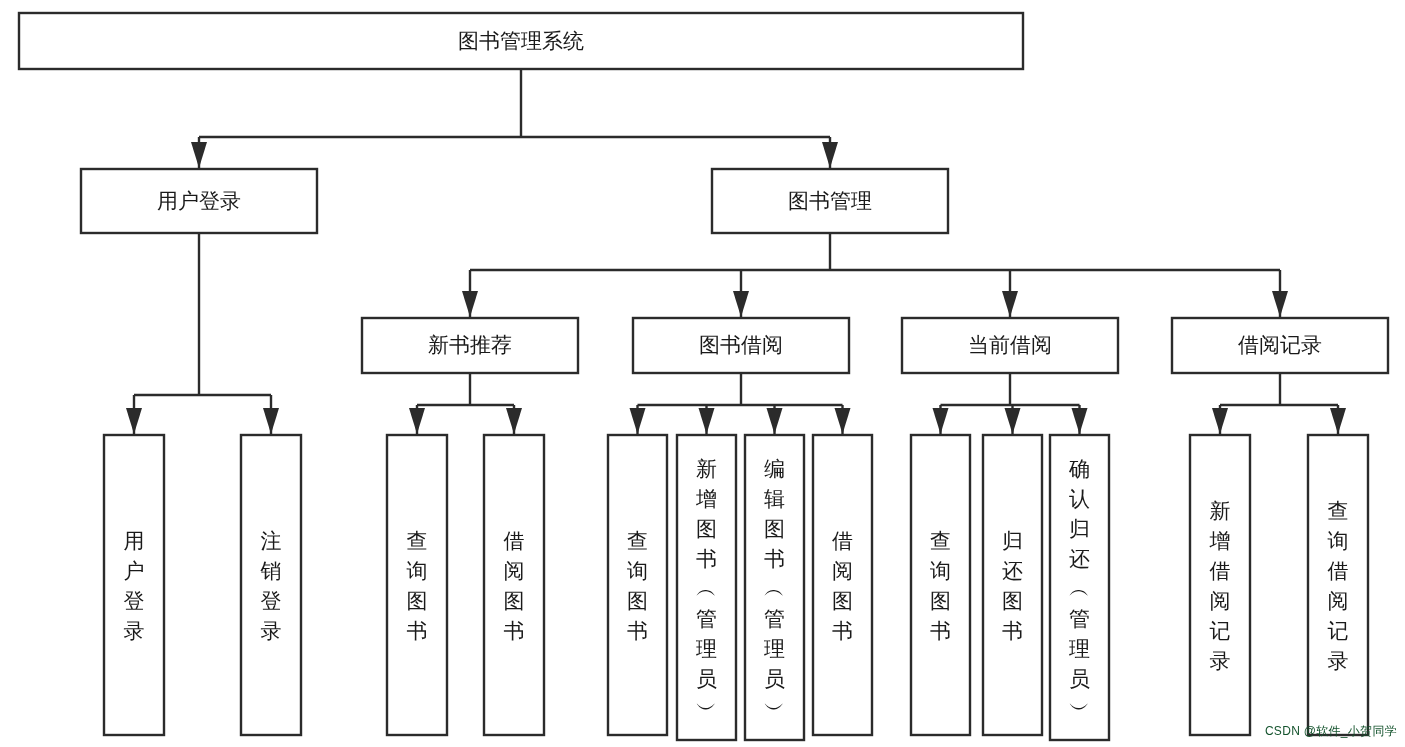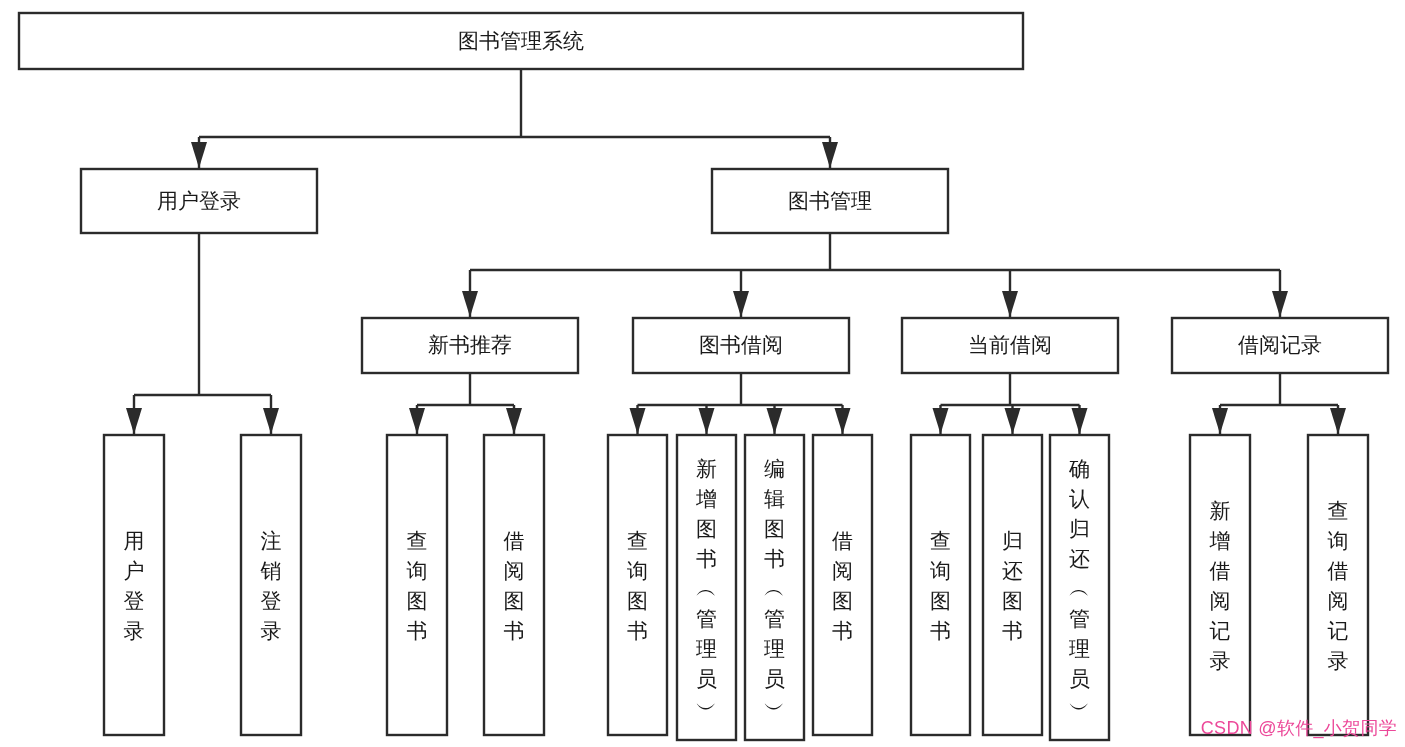--- a/index.html
+++ b/index.html
@@ -47,22 +47,22 @@
     font-family: "Liberation Sans", "DejaVu Sans", sans-serif;
     fill: #1a1a1a;
     font-size: 21px;
     text-anchor: middle;
   }
   .watermark {
     position: absolute;
     right: 8px;
     bottom: 7px;
     font-family: "Liberation Sans", "DejaVu Sans", sans-serif;
-    font-size: 18px;
-    color: #ec4899;
+    font-size: 12px;
+    color: #14532d;
     white-space: nowrap;
     letter-spacing: 0.3px;
     user-select: none;
   }
 </style>
 </head>
 <body>
 
 <div id="diagram-root">
   <svg id="diagram-svg" width="1405" height="747" viewBox="0 0 1405 747" xmlns="http://www.w3.org/2000/svg">

